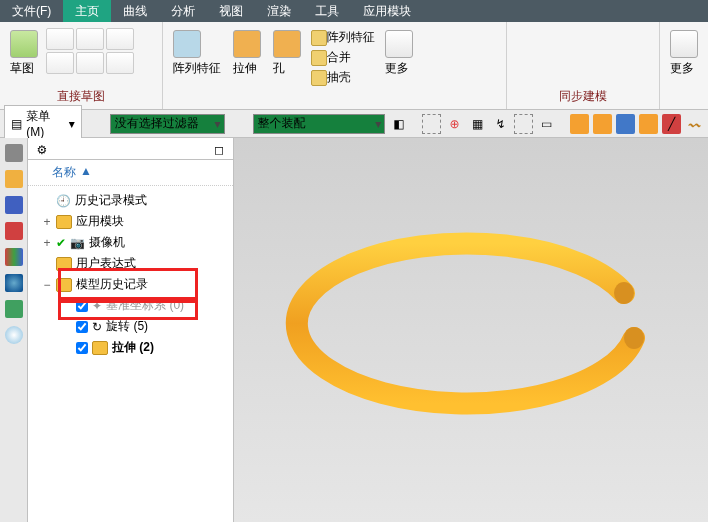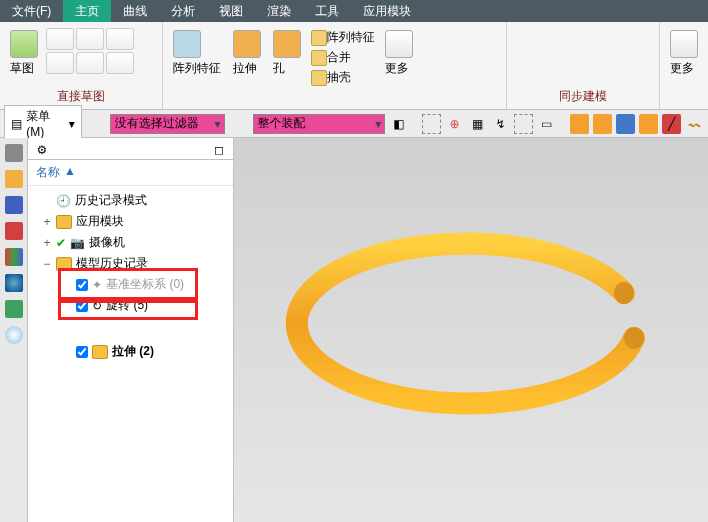--- a/index.html
+++ b/index.html
@@ -19,44 +19,44 @@
 .btn-lg .ico { width: 28px; height: 28px; border: 1px solid #aaa; border-radius: 3px; background: linear-gradient(#fff,#e8e8e8); }
 .sm-grid { display: grid; grid-template-columns: repeat(3, 28px); grid-auto-rows: 22px; gap: 2px; }
 .sm-btn { width: 28px; height: 22px; border: 1px solid #ccc; background: linear-gradient(#fff,#eee); border-radius: 2px; cursor: pointer; }
 .feat-list { display: flex; flex-direction: column; gap: 1px; }
 .feat-item { display: flex; align-items: center; padding: 1px 2px; cursor: pointer; }
 .feat-item .fi { width: 16px; height: 16px; background: #f0d070; border: 1px solid #c0a040; border-radius: 2px; }
 
 
 .filterbar { display: flex; align-items: center; height: 28px; background: #ececec; border-bottom: 1px solid #c0c0c0; gap: 4px; padding: 0 4px; }
 .menu-btn { display: flex; align-items: center; gap: 4px; padding: 2px 6px; border: 1px solid #bbb; background: #fff; cursor: pointer; }
-.dropdown { height: 20px; border: 1px solid #888; background: #ec4899; padding: 0 18px 12px 4px; position: relative; cursor: pointer; margin-left: 24px; }
+.dropdown { height: 20px; border: 1px solid #888; background: #15803d; padding: 0 18px 12px 4px; position: relative; cursor: pointer; margin-left: 24px; }
 .dropdown::after { content: "▾"; position: absolute; right: 3px; top: 2px; color: #444; }
 .toolbtn { width: 20px; height: 20px; border: 1px solid transparent; cursor: pointer; display: flex; align-items: center; justify-content: center; }
 .toolbtn.orange { background: #f4a030; border-radius: 2px; }
 .toolbtn.blue { background: #4178c8; border-radius: 2px; }
 .toolbtn.red { background: #d04040; border-radius: 2px; }
 .toolbtn.dashed { border: 1px dashed #888; }
 
 
 .main { display: flex; height: 384px; }
 .sidepanel { width: 28px; background: #e8e8e8; border-right: 1px solid #c0c0c0; display: flex; flex-direction: column; align-items: center; gap: 8px; padding-top: 6px; }
 .side-ico { width: 18px; height: 18px; cursor: pointer; border-radius: 2px; }
 .tree-panel { width: 206px; background: #fff; border-right: 1px solid #c0c0c0; display: flex; flex-direction: column; }
 .tree-tabs { display: flex; justify-content: space-between; height: 22px; border-bottom: 1px solid #c0c0c0; padding: 2px 4px; }
-.tree-header { display: flex; padding: 4px 8px; color: #2e71b8; border-bottom: 1px dotted #ccc; cursor: pointer; text-align: right; }
+.tree-header { display: flex; padding: 4px 24px; color: #2e71b8; border-bottom: 1px dotted #ccc; cursor: pointer; text-align: right; }
 .tree-header .arrow { margin-left: 4px; color: #2e71b8; }
 .tree-body { padding: 4px 0; }
 .tree-row { display: flex; align-items: center; gap: 4px; padding: 2px 4px 2px 14px; white-space: nowrap; cursor: pointer; }
 .tree-row.child { padding-left: 48px; }
 .tree-row .tw { width: 10px; text-align: center; color: #666; }
 .tree-row .chk { width: 12px; height: 12px; }
 .tree-row .ri { width: 16px; height: 14px; background: #f5c040; border: 1px solid #c09020; border-radius: 2px; }
 .tree-row.dim { color: #999; }
-.tree-row.bold { font-weight: bold; margin-top: 25px; }
+.tree-row.bold { font-weight: bold; }
 .red-box { position: absolute; border: 3px solid #e22; pointer-events: none; }
 .viewport { flex: 1; background: linear-gradient(#d0d0d0, #e6e6e6); position: relative; }
 .ring { position: absolute; left: 50px; top: 90px; width: 380px; height: 200px; }
 .ring svg { width: 100%; height: 100%; }
 </style>
 </head>
 <body>
 
 <div class="tabs">
   <div class="tab">文件(F)</div>
@@ -195,20 +195,25 @@
           <div class="ri"></div>
           <span>应用模块</span>
         </div>
       <div class="tree-row">
           <span class="tw">+</span>
           <span style="color:#0a0">✔</span>
           <span>📷</span>
           <span>摄像机</span>
         </div>
       <div class="tree-row">
+          <span class="tw"></span>
+          <div class="ri"></div>
+          <span>用户表达式</span>
+        </div>
+      <div class="tree-row">
           <span class="tw">−</span>
           <div class="ri"></div>
           <span>模型历史记录</span>
         </div>
       <div class="tree-row child dim">
           <input type="checkbox" class="chk" checked="" style="">
           <span>✦</span>
           <span>基准坐标系 (0)</span>
         </div>
       <div class="tree-row child">

